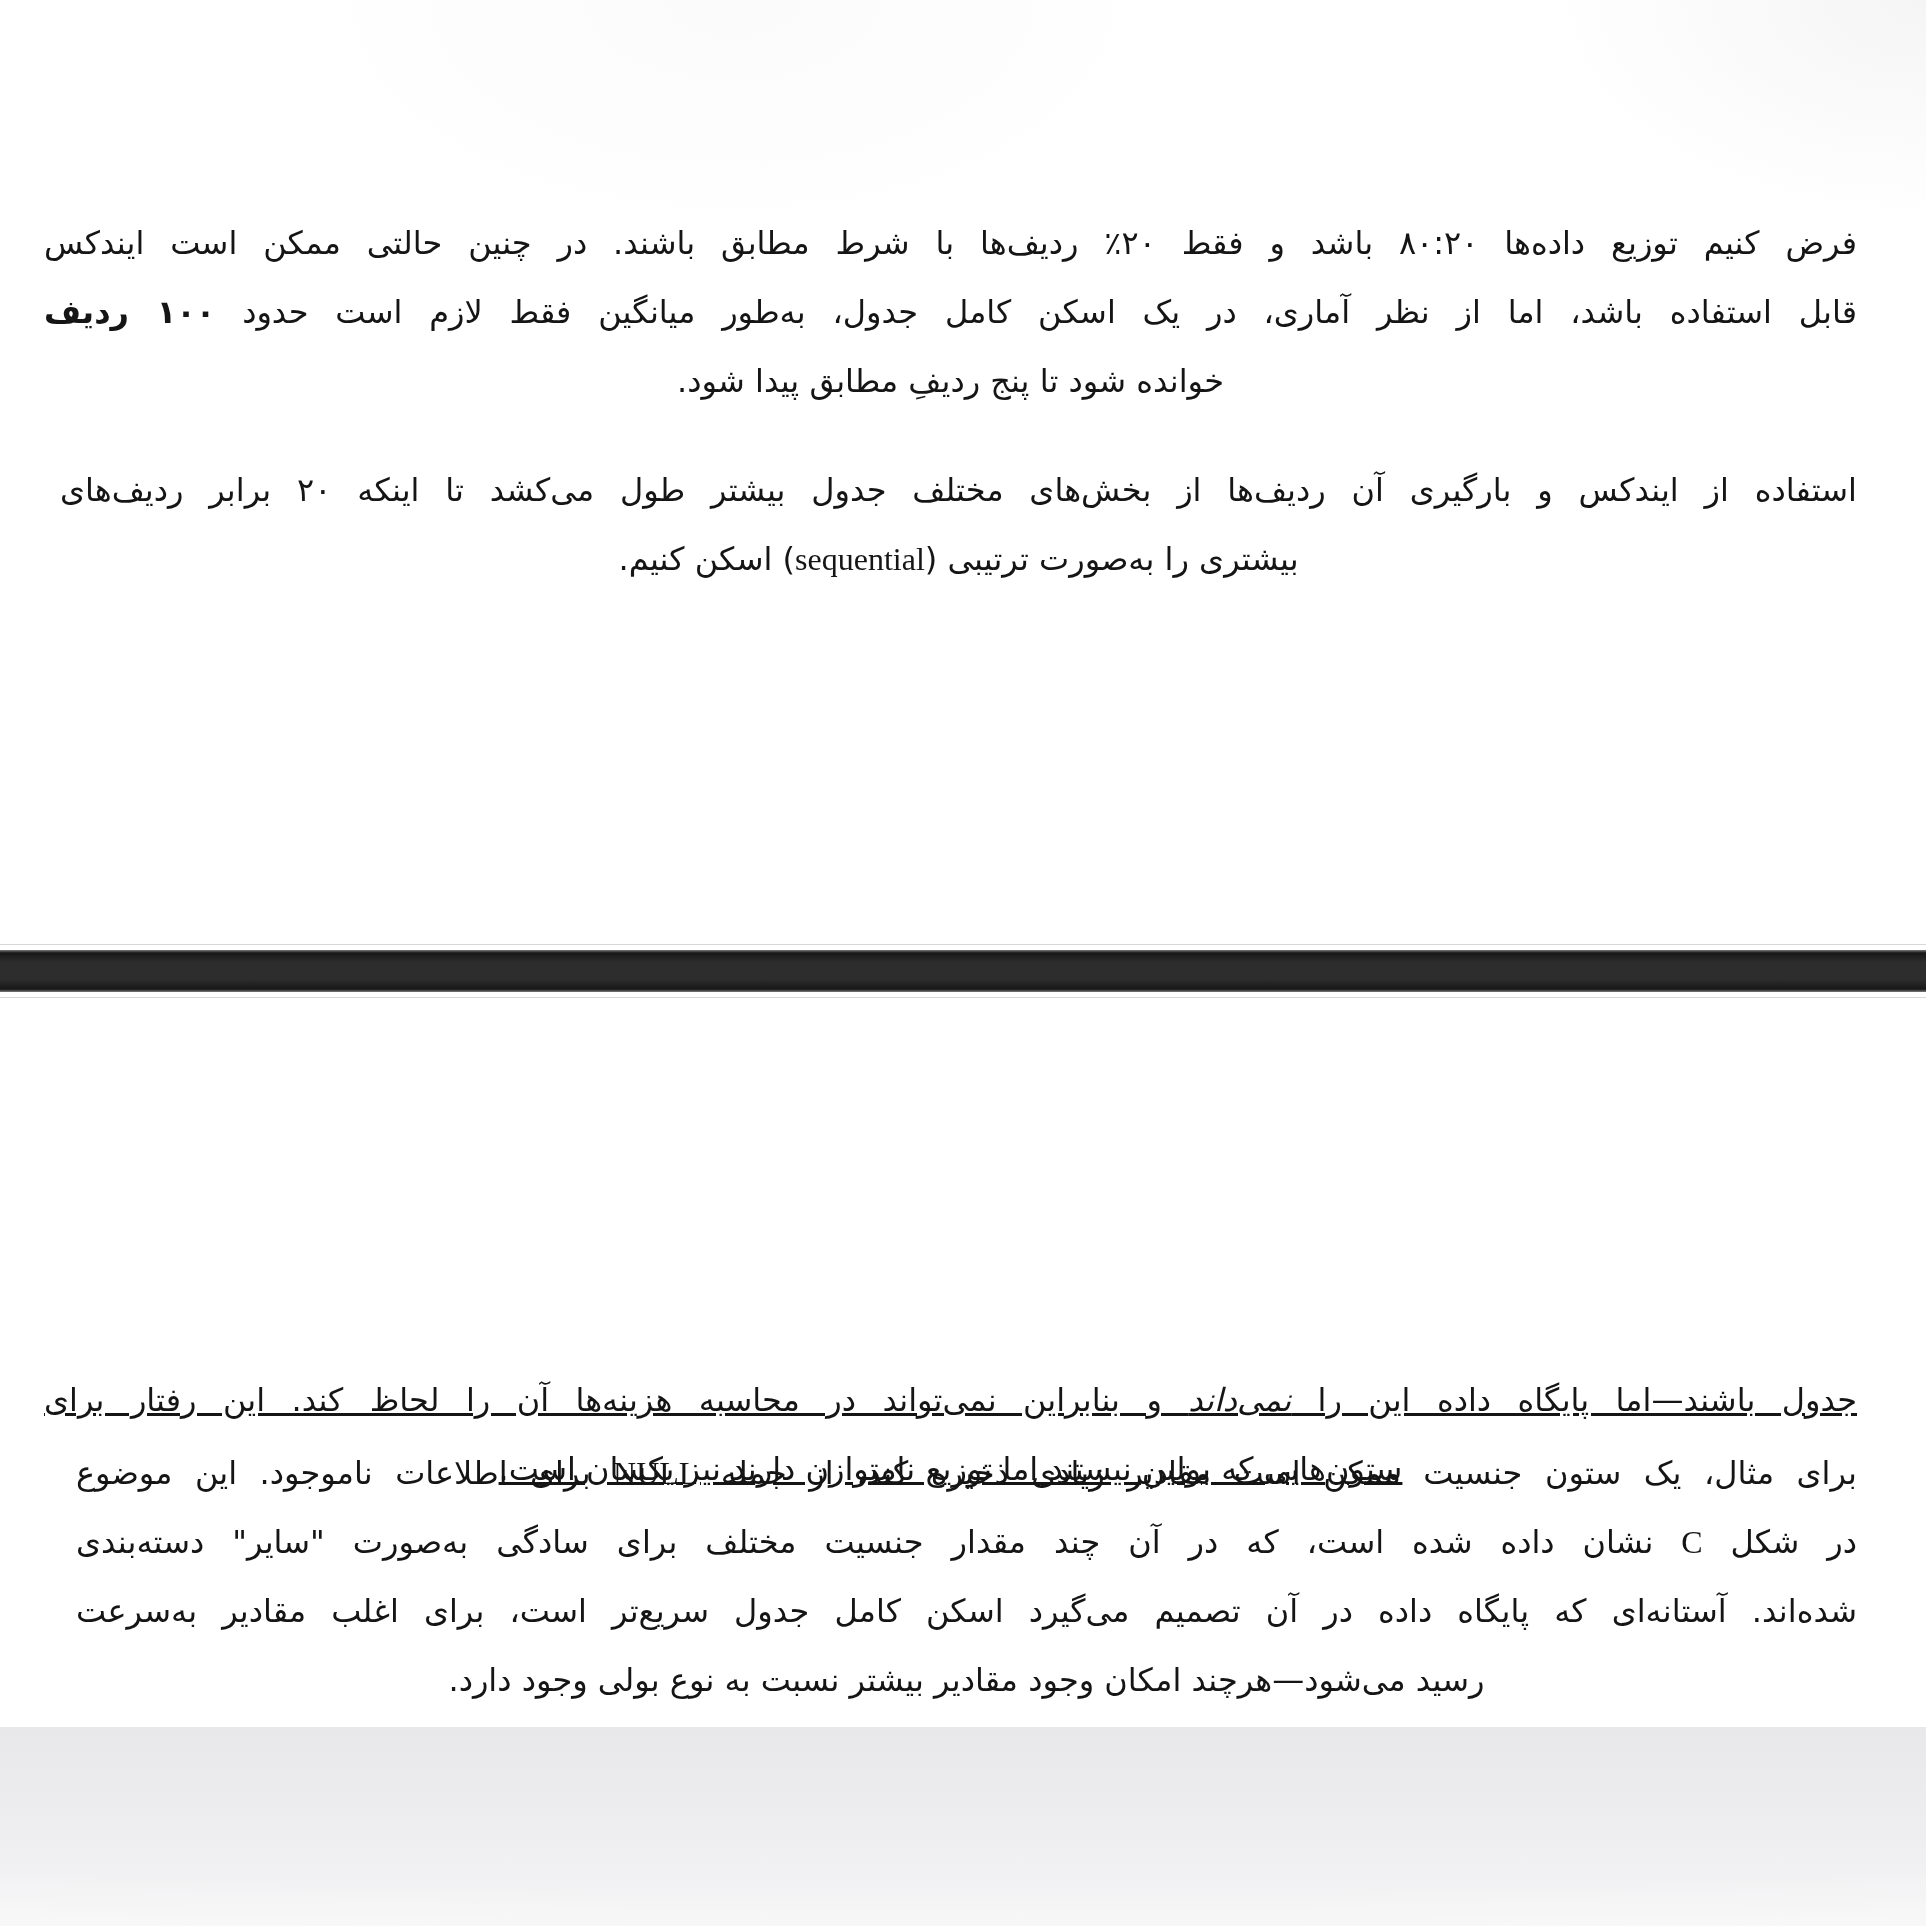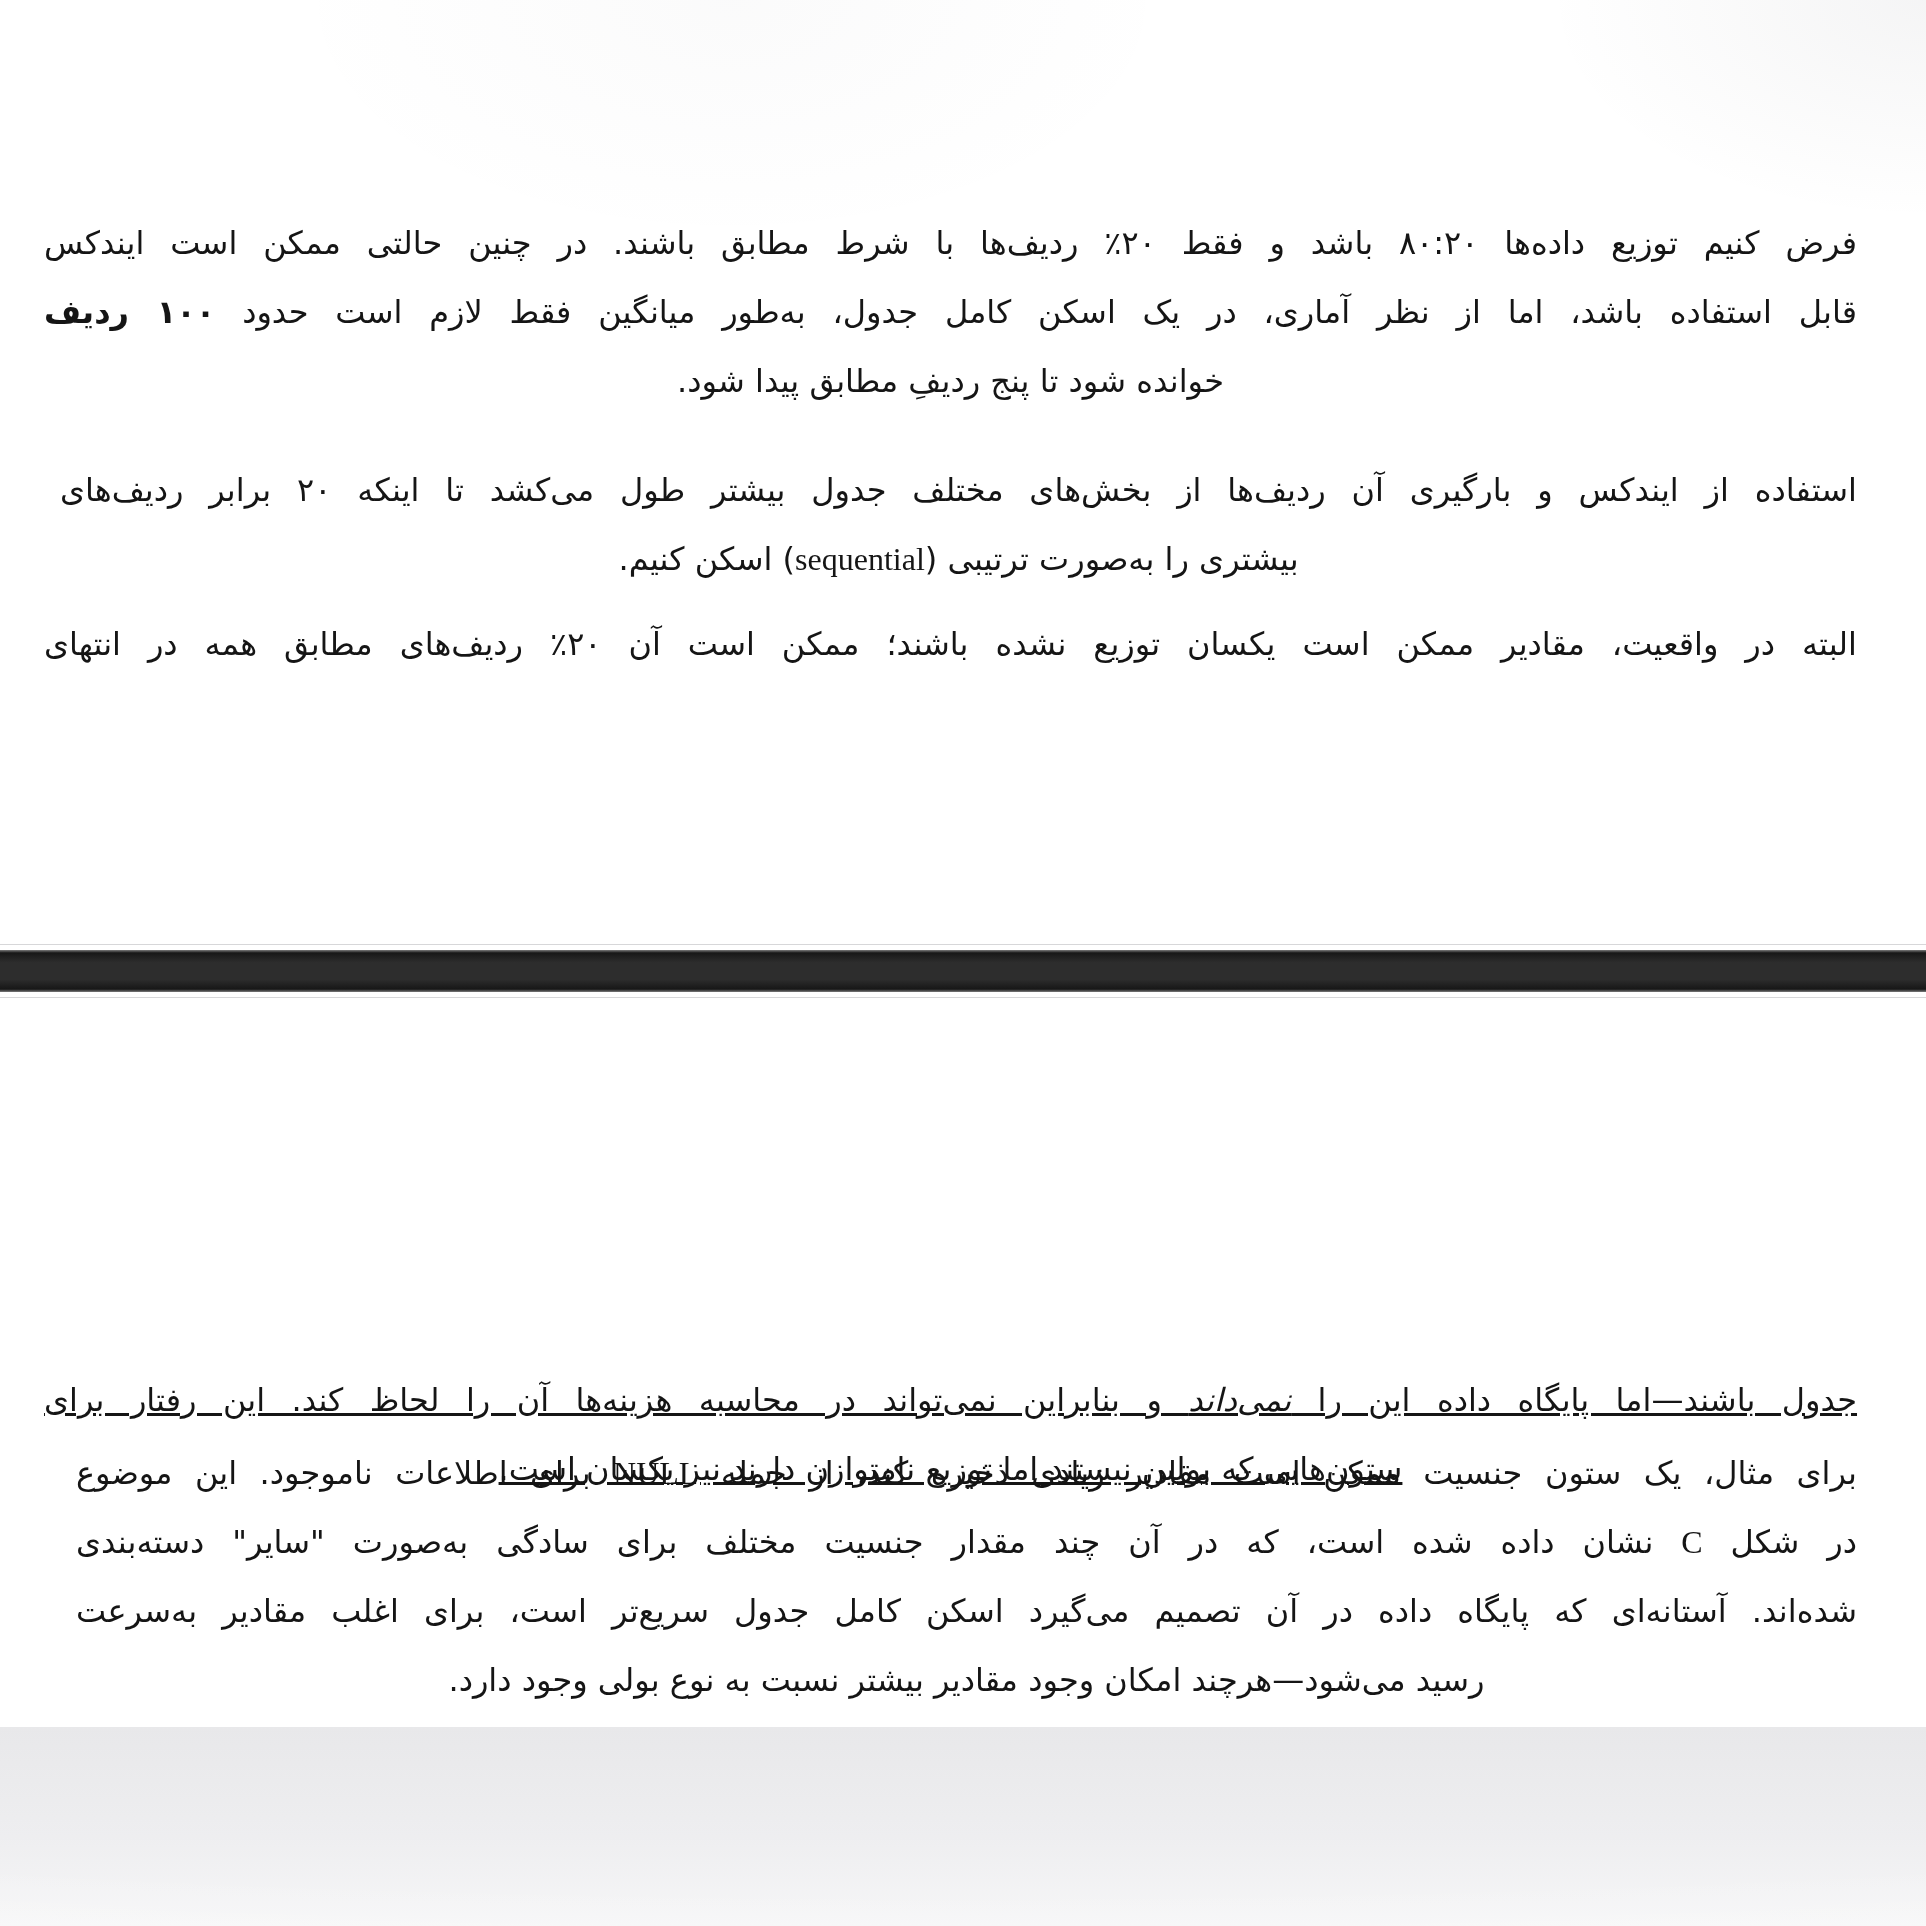--- a/index.html
+++ b/index.html
@@ -86,23 +86,20 @@
       <div class="line line-justify"><span class="st-normal">فرض کنیم توزیع داده‌ها ۸۰:۲۰ باشد و فقط ۲۰٪ ردیف‌ها با شرط مطابق باشند. در چنین حالتی ممکن است ایندکس</span></div>
       <div class="line line-justify"><span class="st-normal">قابل استفاده باشد، اما از نظر آماری، در یک اسکن کامل جدول، به‌طور میانگین فقط لازم است حدود </span><span class="st-bold">۱۰۰ ردیف</span></div>
       <div class="line line-end"><span class="st-normal">خوانده شود تا پنج ردیفِ مطابق پیدا شود.</span></div>
     </section>
 
   <section class="text-block pos-p2">
       <div class="line line-justify"><span class="st-normal">استفاده از ایندکس و بارگیری آن ردیف‌ها از بخش‌های مختلف جدول بیشتر طول می‌کشد تا اینکه ۲۰ برابر ردیف‌های</span></div>
       <div class="line line-end"><span class="st-normal">بیشتری را به‌صورت ترتیبی (</span><span class="st-latin">sequential</span><span class="st-normal">) اسکن کنیم.</span></div>
     </section>
 
-  <section class="text-block pos-p3">
-      <div class="line line-justify"><span class="st-normal">البته در واقعیت، مقادیر ممکن است یکسان توزیع نشده باشند؛ ممکن است آن ۲۰٪ ردیف‌های مطابق همه در انتهای</span></div>
-    </section>
 
   <div class="divider-bar"></div>
 
   <section class="text-block pos-p4">
       <div class="line line-justify"><span class="st-normal">جدول باشند—اما پایگاه داده این را </span><span class="st-italic">نمی‌داند</span><span class="st-normal"> و بنابراین نمی‌تواند در محاسبه هزینه‌ها آن را لحاظ کند. این رفتار برای</span></div>
       <div class="line line-end"><span class="st-normal">ستون‌هایی که بولین نیستند اما توزیع نامتوازن دارند نیز یکسان است.</span></div>
     </section>
 
   <section class="text-block pos-p5">
       <div class="line line-justify"><span class="st-normal">برای مثال، یک ستون جنسیت ممکن است مقادیر زیادی ذخیره کند، از جمله </span><span class="st-latin">NULL</span><span class="st-normal"> برای اطلاعات ناموجود. این موضوع</span></div>

